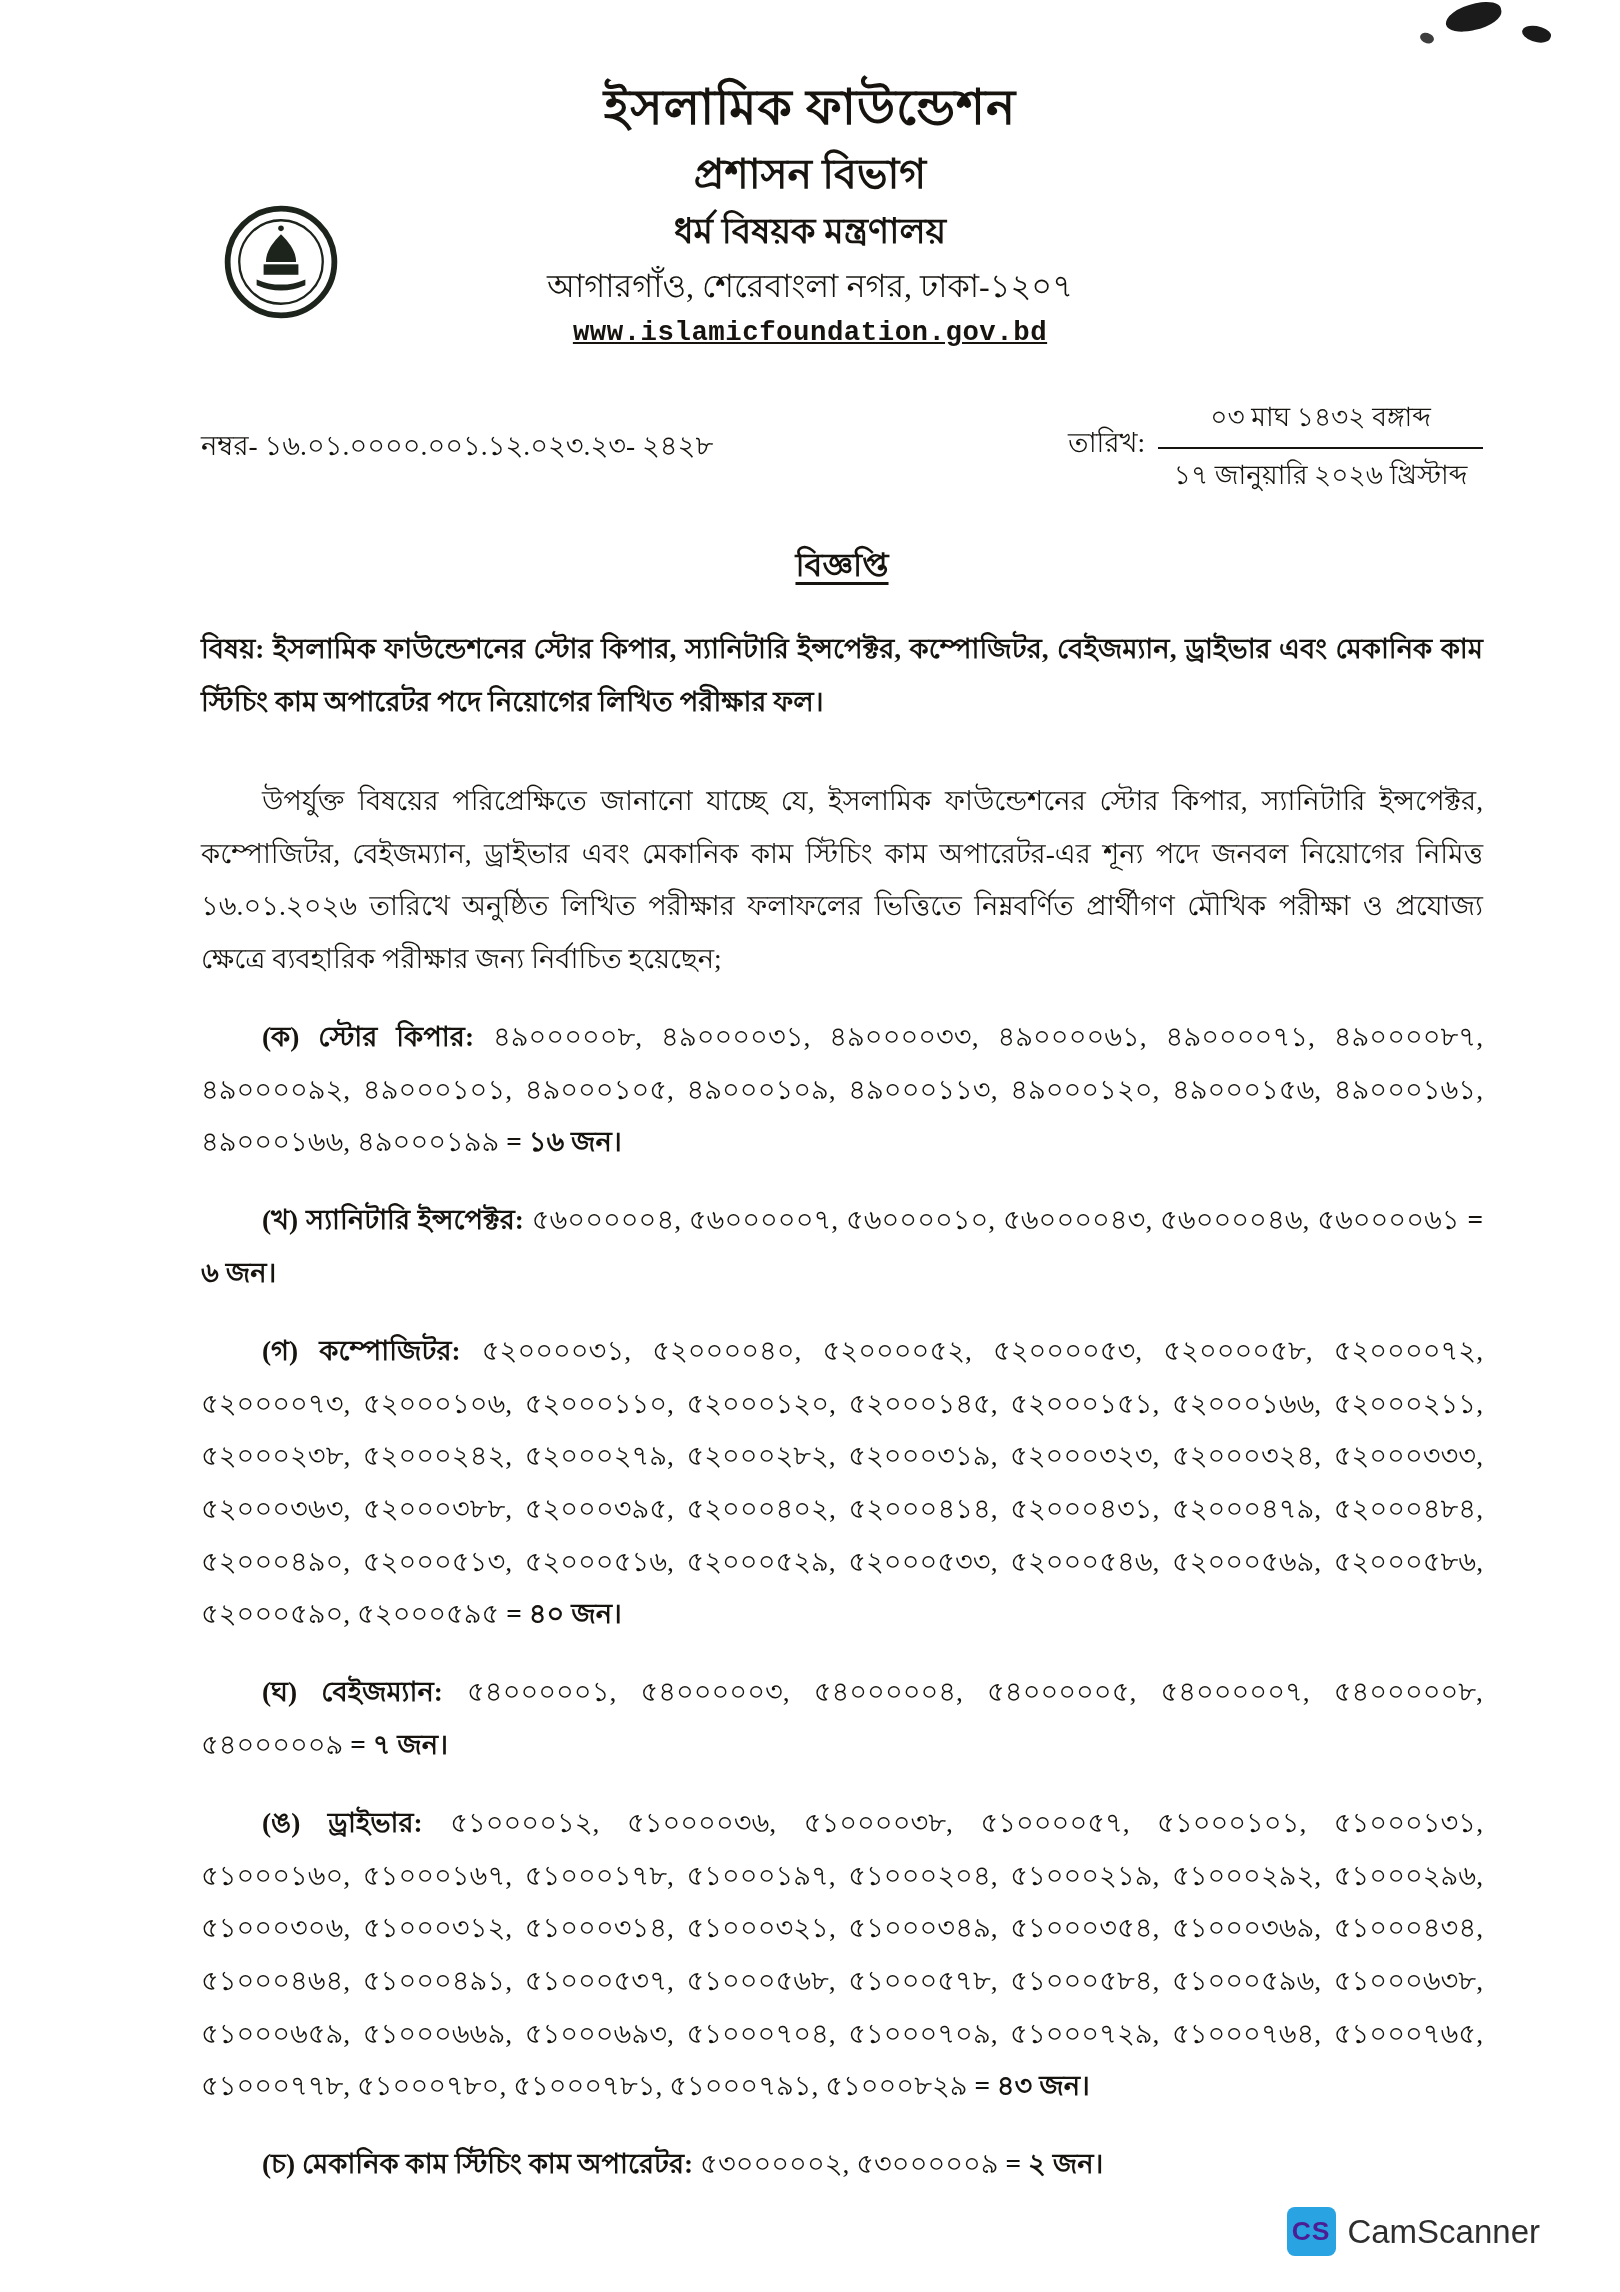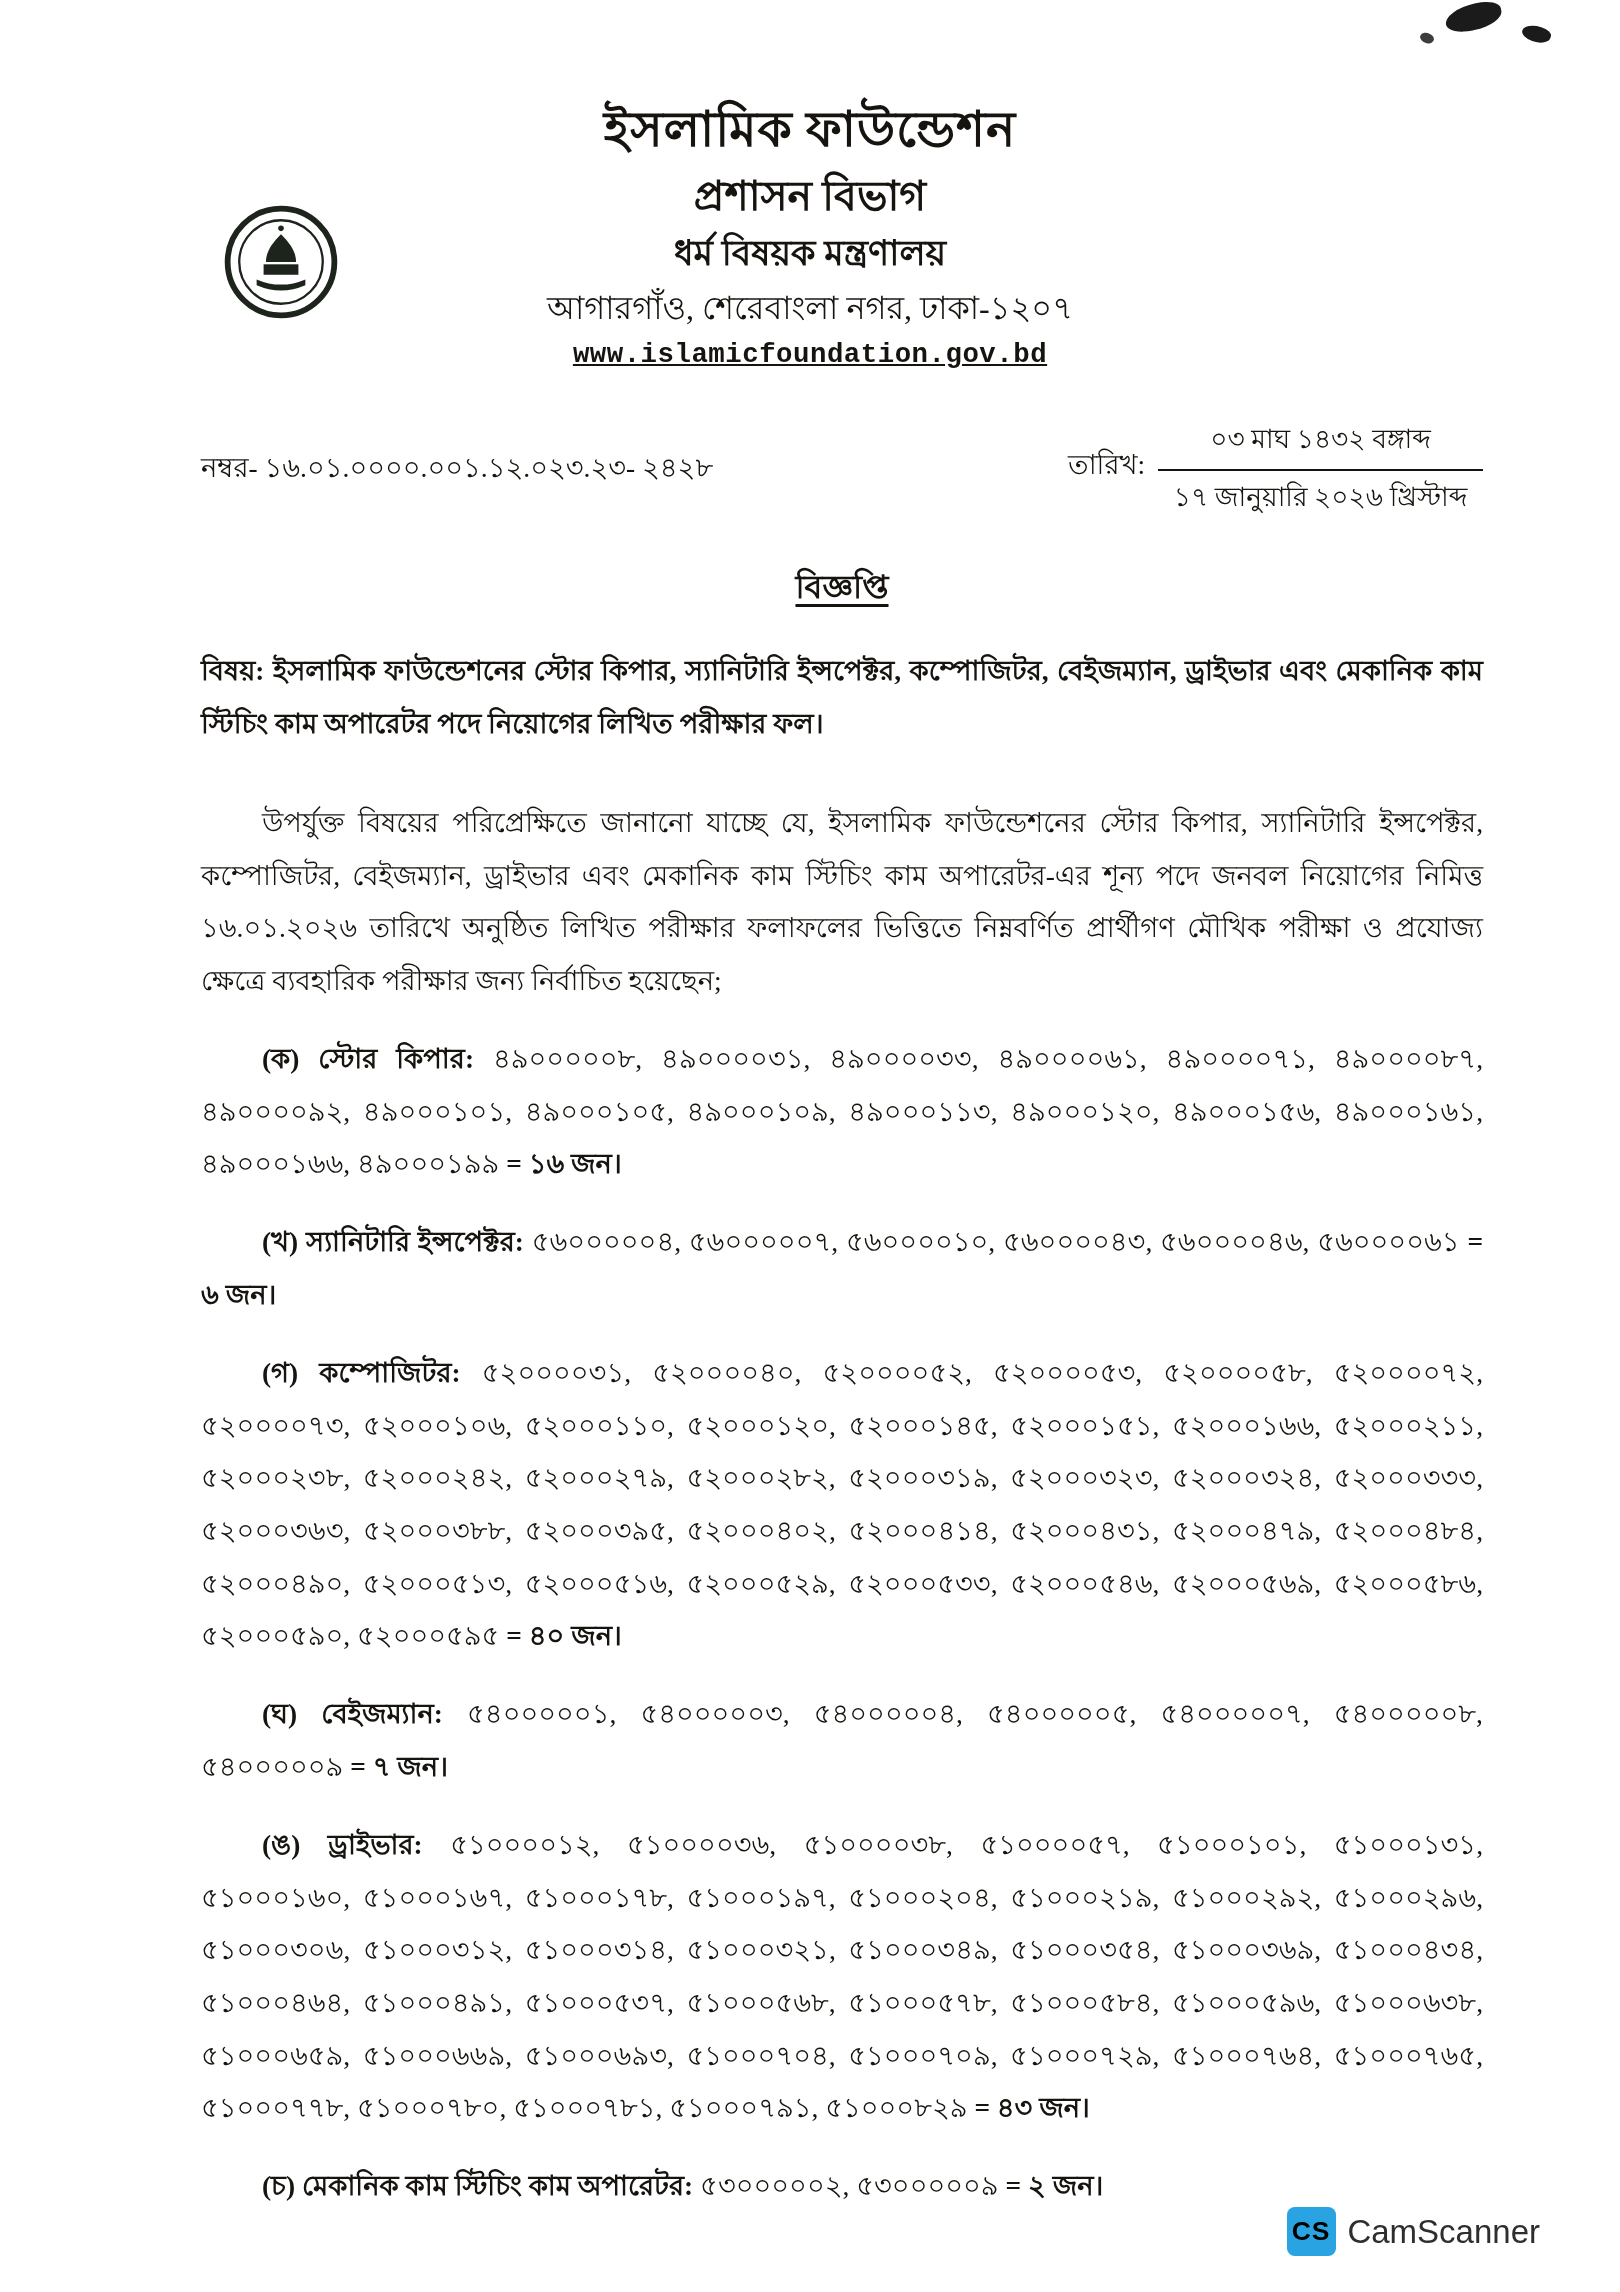--- a/index.html
+++ b/index.html
@@ -18,21 +18,21 @@
 
   
   .smudge { position: absolute; background: #1b1b1b; border-radius: 60% 40% 55% 45%; }
   .smudge.s1 { width: 57px; height: 25.5px; right: 118px; top: 3.9px; transform: rotate(-12deg); }
   .smudge.s2 { width: 29px; height: 15.7px; right: 69px; top: 25.5px; transform: rotate(18deg); }
   .smudge.s3 { width: 13.7px; height: 9.8px; right: 186px; top: 33px; transform: rotate(30deg); opacity:.85; }
 
   
   .seal { position: absolute; left: 223px; top: 204px; width: 116px; height: 116px; }
 
-  .header { text-align: center; padding-top: 99px; line-height: 1.28; }
+  .header { text-align: center; padding-top: 77px; line-height: 1.28; }
   .org-name   { font-size: 49px; font-weight: 700; letter-spacing: 1px; }
   .division   { font-size: 41px; font-weight: 600; margin-top: 7.8px; }
   .ministry   { font-size: 35px; font-weight: 600; margin-top: 9.8px; }
   .address    { font-size: 32px; margin-top: 11.8px; }
   .website    { display: inline-block; font-size: 27.4px; font-weight: 700; margin-top: 7.8px;
                 color: #17140f; text-decoration: underline; letter-spacing: 0.5px;
                 font-family: Liberation Mono, monospace; }
 
   .content { margin: 0 137px 0 201px; }
 
@@ -52,21 +52,21 @@
   .subject { font-weight: 700; margin-top: 29px; }
   .intro { margin-top: 47px; text-indent: 61px; }
 
   .result { margin-top: 25.5px; text-indent: 61px; }
   .rhead { font-weight: 700; }
   .rcount { font-weight: 700; }
 
   .camscanner { position: absolute; right: 80px; bottom: 37px; display: flex; align-items: center; gap: 11.8px; }
   .cs-badge { width: 49px; height: 49px; border-radius: 7.8px; background: #29a3e2;
               display: flex; align-items: center; justify-content: center;
-              color: #000000; font-family: "Liberation Sans", sans-serif;
+              color: #4c1d95; font-family: "Liberation Sans", sans-serif;
               font-weight: 700; font-size: 26.5px; letter-spacing: 1px; }
   .cs-text { font-family: "Liberation Sans", sans-serif; font-size: 33px; color: #2e2e2e; font-weight: 500; }
 </style>
 </head>
 <body>
 
 <div class="page">
 
   <div class="smudge s1"></div>
   <div class="smudge s2"></div>

